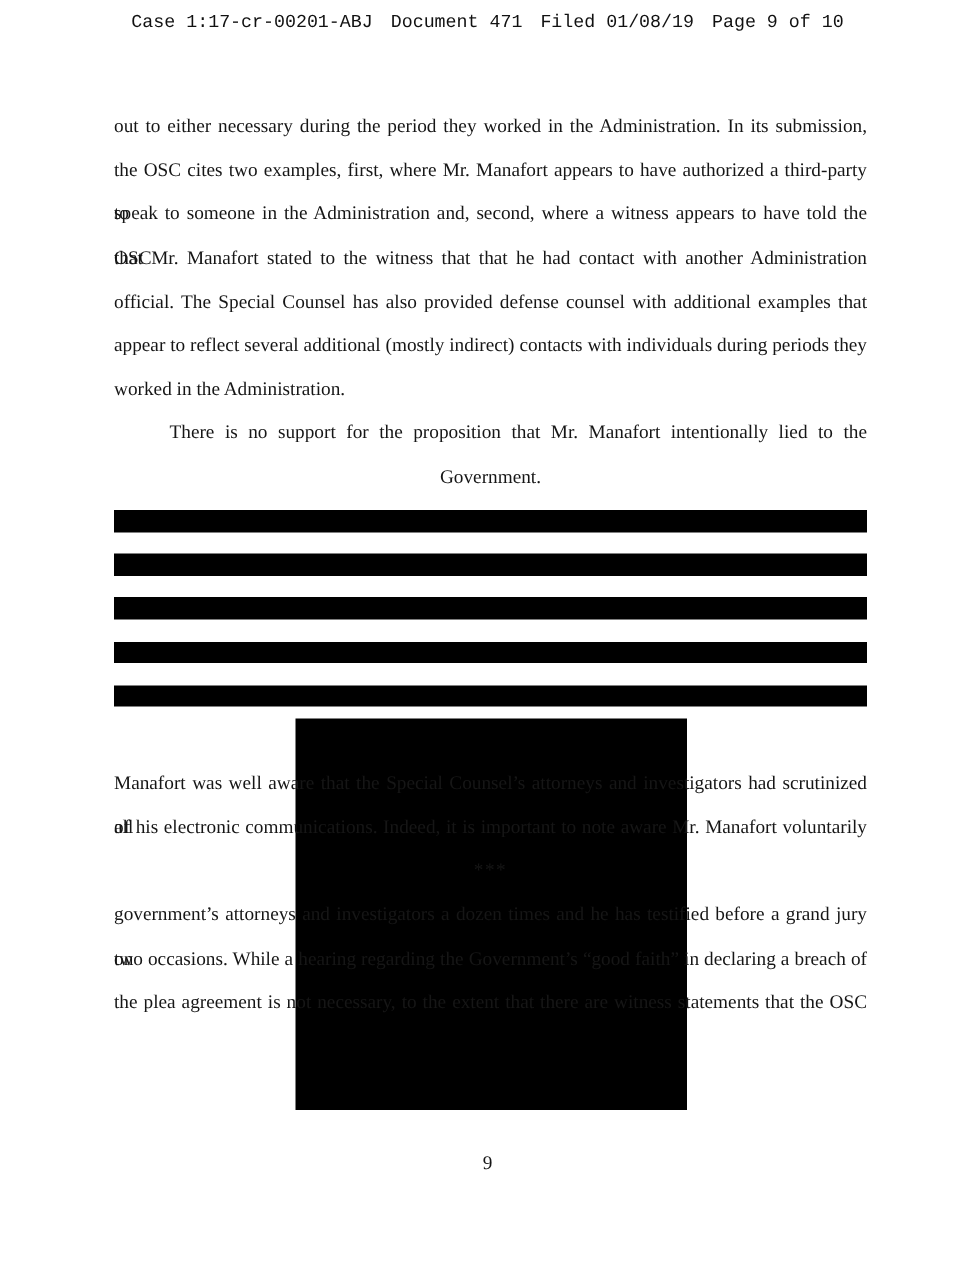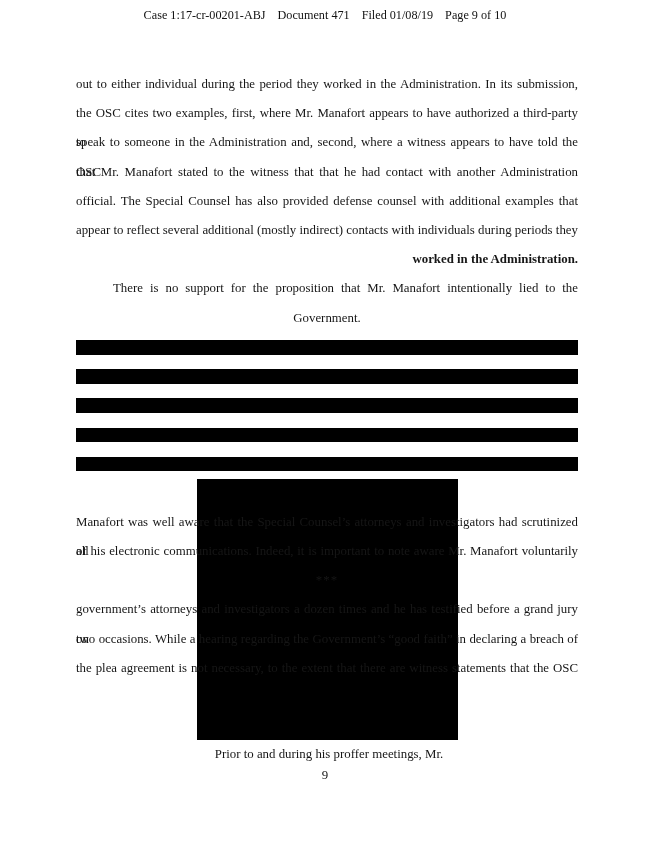--- a/index.html
+++ b/index.html
@@ -12,42 +12,42 @@
     color: #161616;
   }
   .court-header {
     position: absolute;
     top: 8px;
     left: 0;
     width: 650px;
     display: flex;
     justify-content: center;
     gap: 12px;
-    font-family: Liberation Serif, serif;
+    font-family: Liberation Mono, monospace;
     font-size: 12.2px;
     line-height: 15px;
     color: #111;
     white-space: nowrap;
   }
   .doc-body {
     position: absolute;
     left: 76px;
     top: 70px;
     width: 502px;
     font-family: "Liberation Serif", serif;
     font-size: 12.85px;
     color: #161616;
   }
   .line {
     height: 29.2px;
     line-height: 29.2px;
     overflow: visible;
   }
   .j { text-align: justify; text-align-last: justify; }
-  .l { text-align: right; font-weight: bold; }
+  .l { text-align: left; }
   .ind { text-indent: 37px; }
   .centerline { text-align: center; letter-spacing: 1px; }
   .flexline { display: flex; align-items: center; flex-direction: column; }
   .bar { background: #000000; height: 14.5px; }
   .bar-fill { flex: 1 1 auto; margin-left: 8px; }
   .bar-partial { flex: 0 0 261px; width: 261px; }
   .barline { display: flex; align-items: center; }
   .bar-full { width: 100%; }
   .justfill {
     flex: 1 1 auto;
@@ -73,21 +73,21 @@
 <div class="page">
 
   <div class="court-header">
     <span>Case 1:17-cr-00201-ABJ</span>
     <span>Document 471</span>
     <span>Filed 01/08/19</span>
     <span>Page 9 of 10</span>
   </div>
 
   <div class="doc-body">
-    <div class="line j">out to either individual during the period they worked in the Administration.  In its submission,</div>
+    <div class="line j">out to either necessary during the period they worked in the Administration.  In its submission,</div>
     <div class="line j">the OSC cites two examples, first, where Mr. Manafort appears to have authorized a third-party to</div>
     <div class="line j">speak to someone in the Administration and, second, where a witness appears to have told the OSC</div>
     <div class="line j">that Mr. Manafort stated to the witness that that he had contact with another Administration</div>
     <div class="line j">official.  The Special Counsel has also provided defense counsel with additional examples that</div>
     <div class="line j">appear to reflect several additional (mostly indirect) contacts with individuals during periods they</div>
     <div class="line l">worked in the Administration.</div>
     <div class="line j ind">There is no support for the proposition that Mr. Manafort intentionally lied to the</div>
 
     <div class="line flexline">
       <span>Government.</span>
@@ -105,21 +105,20 @@
       </div>
     <div class="line barline">
         <span class="bar bar-full"></span>
       </div>
     <div class="line barline">
         <span class="bar bar-full"></span>
       </div>
 
     <div class="line flexline">
       <span class="bar bar-partial"></span>
-      <div class="justfill">Prior to and during his proffer meetings, Mr.</div>
     </div>
 
     <div class="line j">Manafort was well aware that the Special Counsel’s attorneys and investigators had scrutinized all</div>
     <div class="line j">of his electronic communications.  Indeed, it is important to note aware Mr. Manafort voluntarily</div>
 
     <div class="line centerline">***</div>
 
     <div class="line j">government’s attorneys and investigators a dozen times and he has testified before a grand jury on</div>
     <div class="line j">two occasions.  While a hearing regarding the Government’s “good faith” in declaring a breach of</div>
     <div class="line j">the plea agreement is not necessary, to the extent that there are witness statements that the OSC</div>

